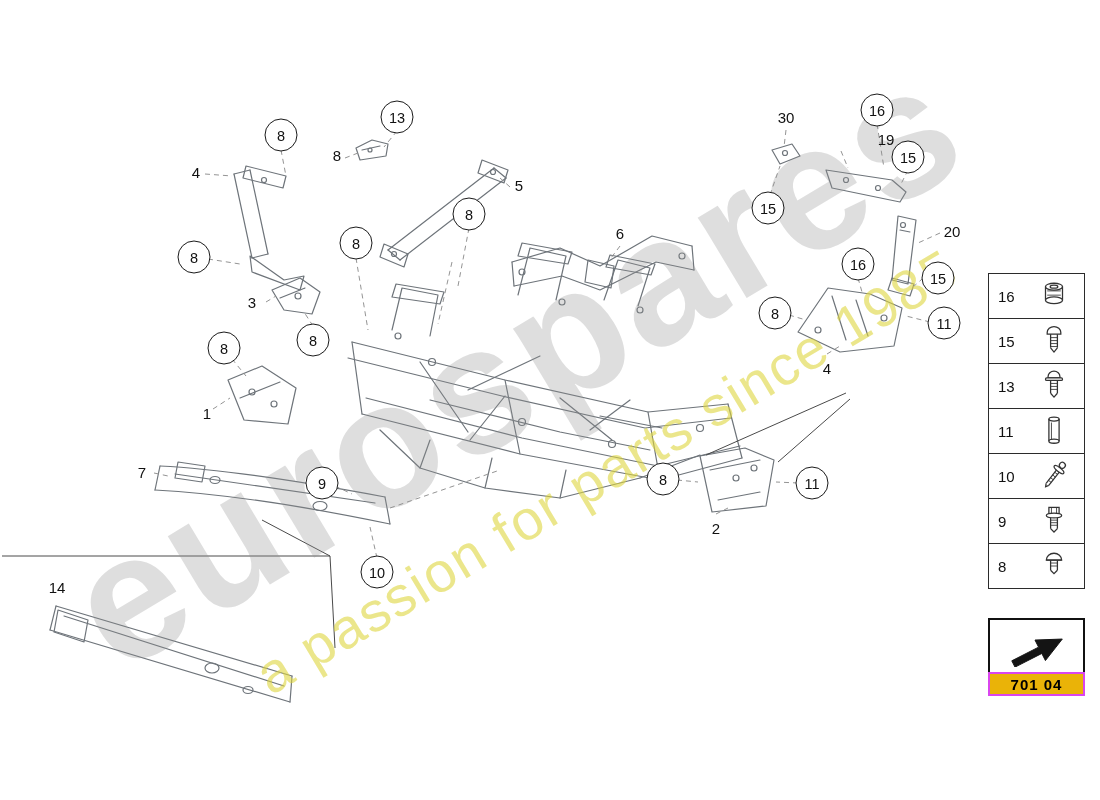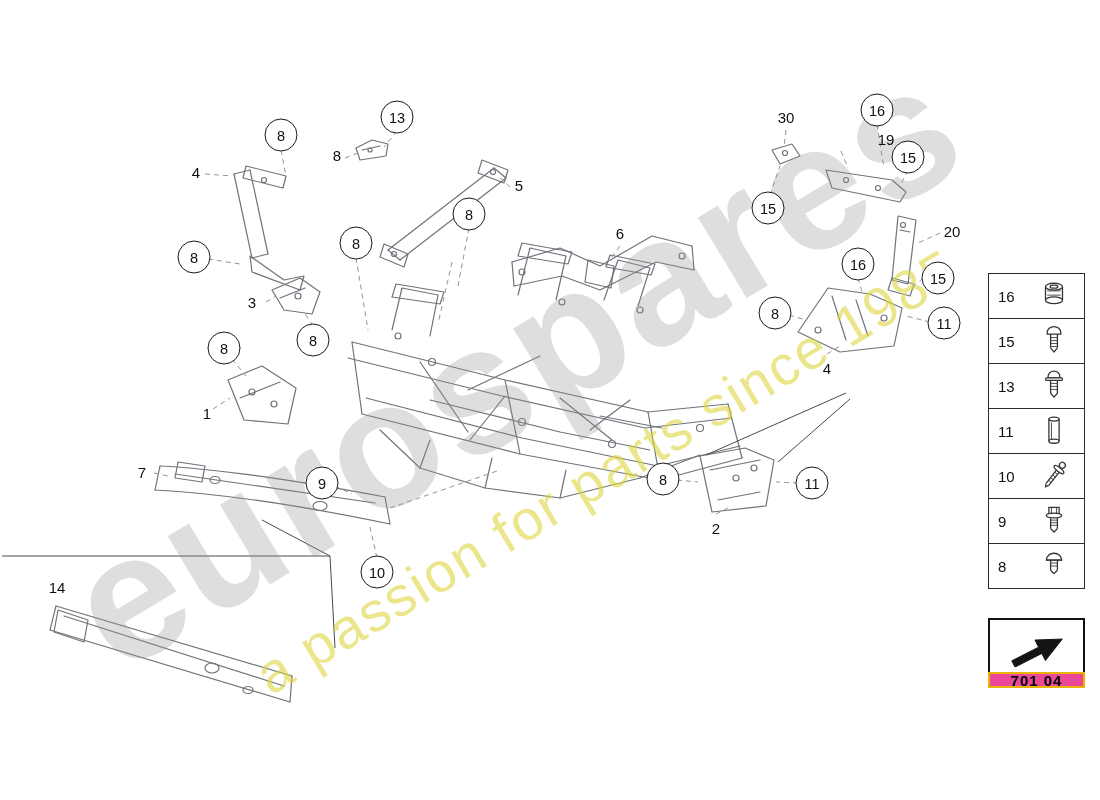--- a/index.html
+++ b/index.html
@@ -25,21 +25,21 @@
   .legend-row{height:46px;border:1px solid #2b2b2b;margin-top:-1px;background:#fff;
               display:flex;align-items:center;box-sizing:border-box;}
   .legend-num{width:26px;padding-left:9px;font-size:15px;color:#111;}
   .legend-icon{flex:1;display:flex;justify-content:center;align-items:center;}
   .legend-icon svg{width:34px;height:40px;}
 
   .partbox{position:absolute;left:988px;top:618px;width:97px;z-index:4;}
   .arrowbox{height:56px;border:2px solid #111;background:#fff;
             display:flex;align-items:center;justify-content:center;box-sizing:border-box;}
   .arrowbox svg{width:80px;height:46px;}
-  .codebox{height:16px;border:2px solid #eab308;margin-top:-2px;background:#ec4899;
+  .codebox{height:24px;border:2px solid #d946ef;margin-top:-2px;background:#eab308;
            display:flex;align-items:center;justify-content:center;
            font-weight:bold;font-size:15px;letter-spacing:1px;box-sizing:border-box;}
 </style>
 </head>
 <body>
 
 <div class="stage">
 
   <svg class="art" width="1100" height="800" viewBox="0 0 1100 800">
     <g fill="none" stroke="#6e747a" stroke-width="1.2" stroke-linejoin="round" stroke-linecap="round">

